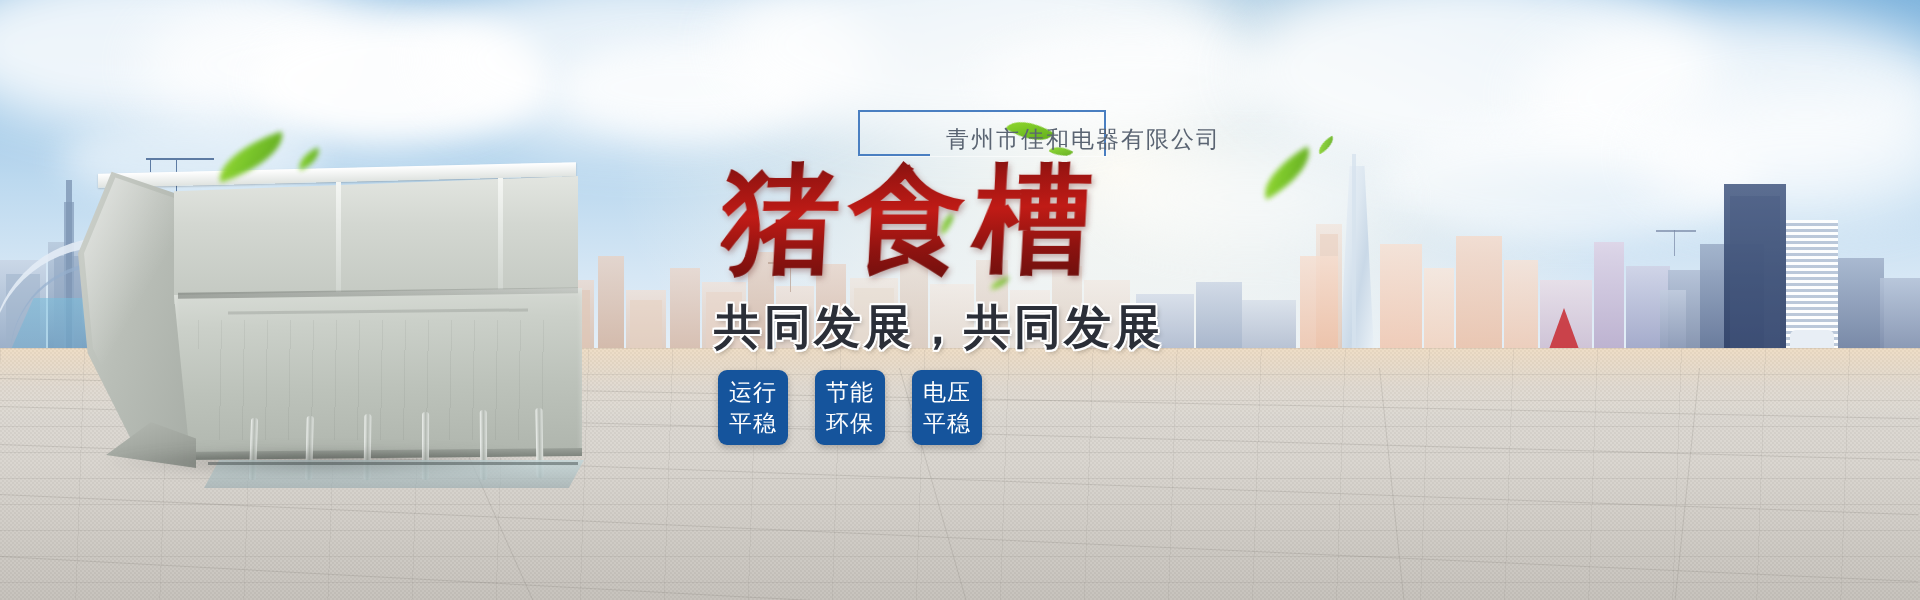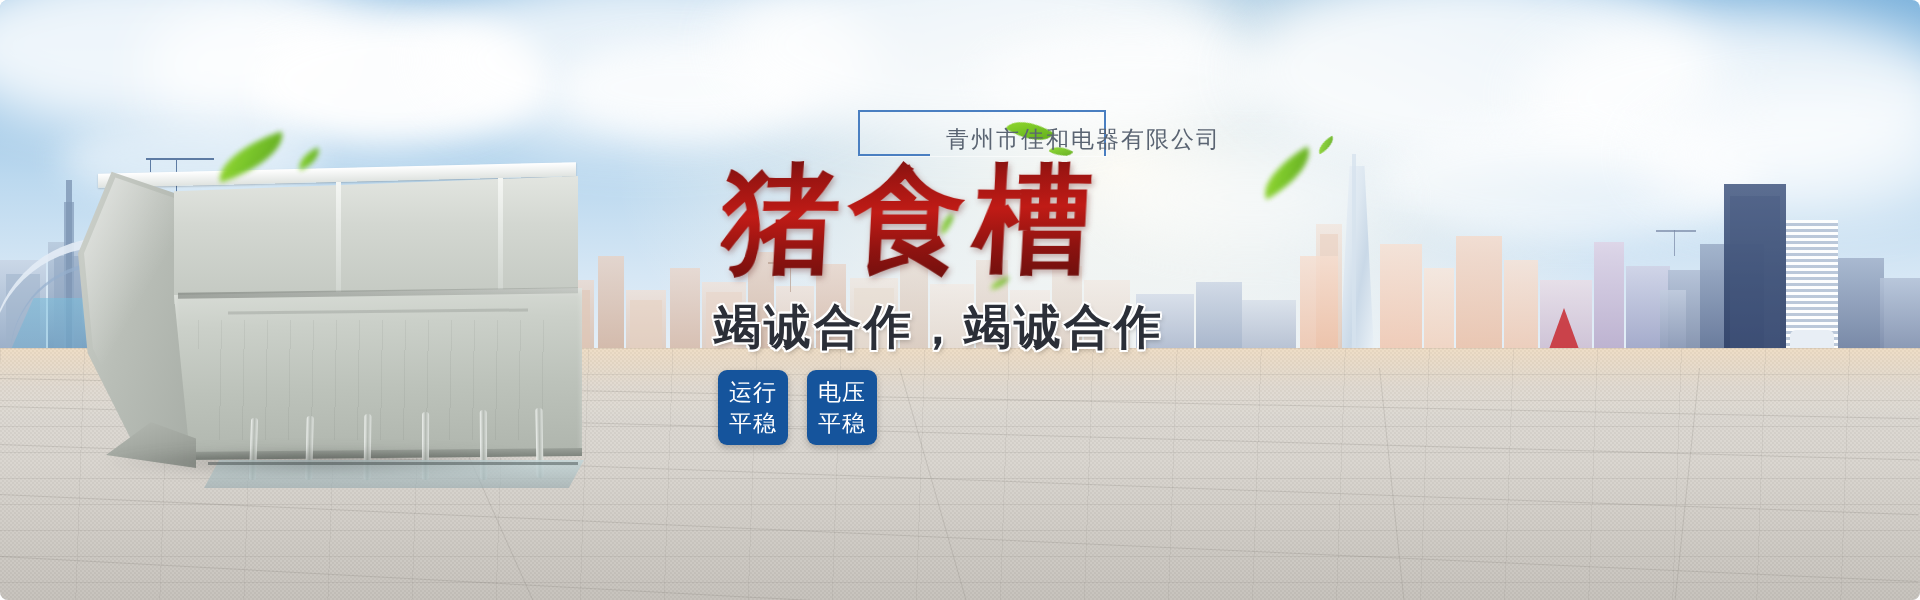--- a/index.html
+++ b/index.html
@@ -1,19 +1,19 @@
 <!DOCTYPE html>
 <html><head>
 <meta charset="utf-8">
 <style>
   * { margin:0; padding:0; box-sizing:border-box; }
   html,body { width:1920px; height:600px; overflow:hidden; background:#fff;
               font-family:"Liberation Sans","DejaVu Sans",sans-serif; }
 
-  #banner { position:relative; width:1920px; height:600px; overflow:hidden;border-radius:8px; }
+  #banner { position:relative; width:1920px; height:600px; overflow:hidden; }
 
   
   .sky { position:absolute; inset:0;
          background:
            radial-gradient(ellipse 700px 420px at 1120px 170px, rgba(255,252,244,.95) 0%, rgba(255,250,240,.45) 42%, rgba(255,255,255,0) 72%),
            linear-gradient(180deg,#7fb4dd 0%, #9cc6e6 14%, #bcd9ef 30%, #d6e7f5 46%, #e8f1f8 62%, #f2f6fa 76%, #eef2f6 100%);
   }
   .cloud { position:absolute; border-radius:50%; background:#ffffff; filter:blur(16px); }
   .cloud.soft { filter:blur(26px); }
 
@@ -69,21 +69,21 @@
            filter:drop-shadow(2px 3px 3px rgba(90,20,15,.35))
                   drop-shadow(0 0 1px rgba(255,255,255,.5));
            transform:skewX(-3deg); }
 
   .subtitle { position:absolute; left:14px; top:196px; white-space:nowrap;
               font-size:47px; font-weight:bold; letter-spacing:3px; color:#2b2f38;
               text-shadow: -1.6px -1.6px 0 #fff, 1.6px -1.6px 0 #fff, -1.6px 1.6px 0 #fff,
                             1.6px 1.6px 0 #fff, 0 -2px 0 #fff, 0 2px 0 #fff,
                            -2px 0 0 #fff, 2px 0 0 #fff, 2px 3px 5px rgba(0,0,0,.28); }
 
-  .badges { position:absolute; left:18px; top:270px; display:flex; gap:19px; }
+  .badges { position:absolute; left:18px; top:270px; display:flex; gap:27px; }
   .badge { width:70px; height:75px; border-radius:9px; background:#15549c;
            display:flex; flex-direction:column; align-items:center; justify-content:center;
            box-shadow:0 3px 7px rgba(0,0,0,.22); }
   .badge span { color:#fff; font-size:23px; line-height:1.32; letter-spacing:1px; font-weight:400; }
 </style>
 </head>
 <body>
 
 <div id="banner">
 
@@ -280,27 +280,31 @@
 
   <div id="copy">
 
     <div class="name-frame"></div>
     <div class="name-frame-r"></div>
     <div class="name-line"></div>
     <div class="company">青州市佳和电器有限公司</div>
 
     <div class="title">猪食槽</div>
 
-    <div class="subtitle">竭诚合作，竭诚合作</div>
+    <div class="subtitle">共同发展，共同发展</div>
 
     <div class="badges">
       <div class="badge">
         <span>运行</span>
         <span>平稳</span>
       </div>
       <div class="badge">
+        <span>节能</span>
+        <span>环保</span>
+      </div>
+      <div class="badge">
         <span>电压</span>
         <span>平稳</span>
       </div>
     </div>
 
   </div>
 </div>
 
 </body></html>

